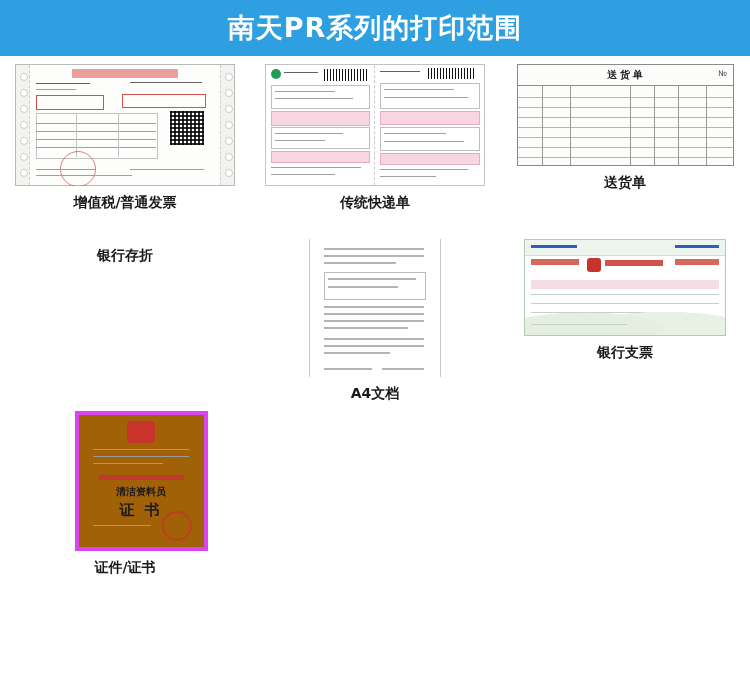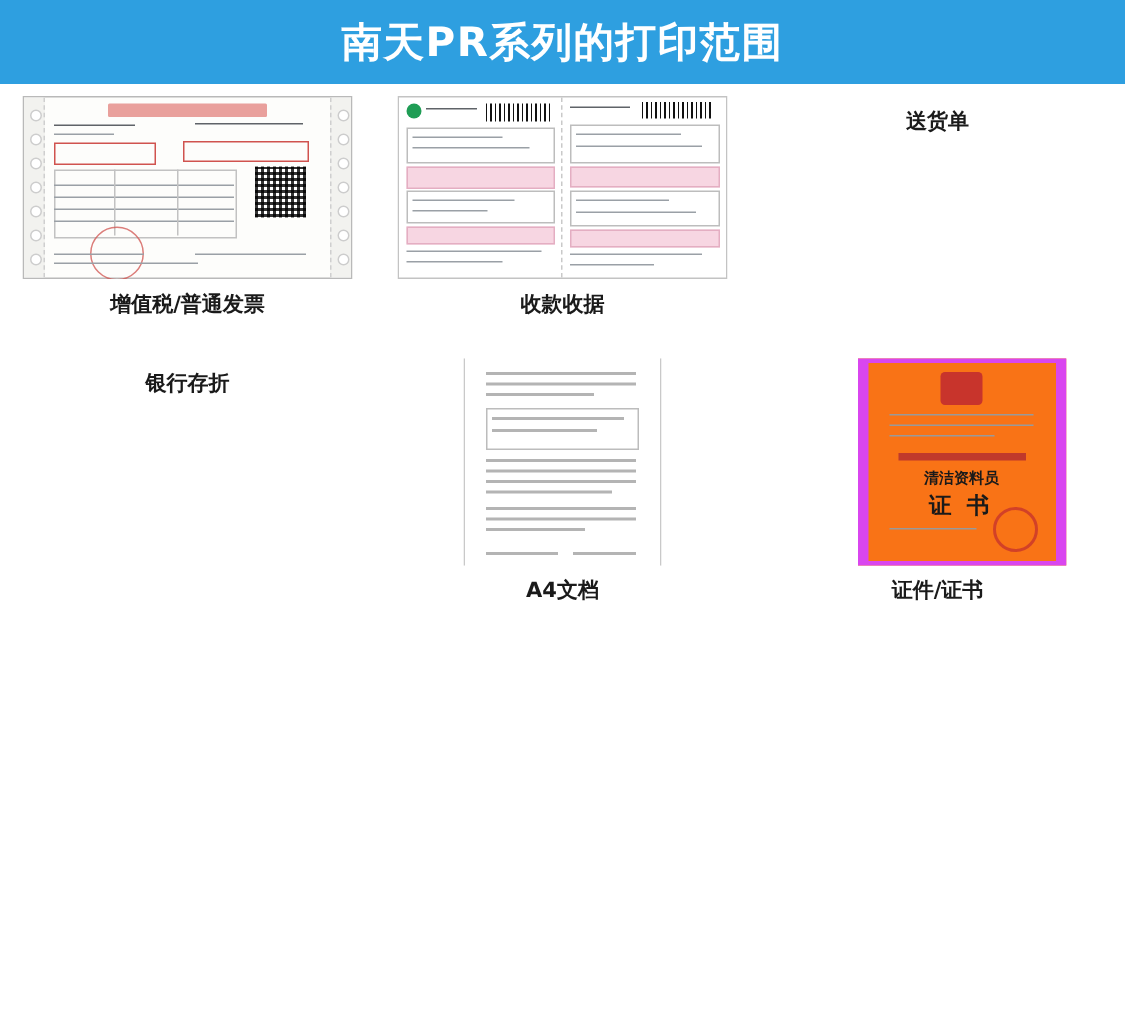--- a/index.html
+++ b/index.html
@@ -113,21 +113,21 @@
   
   .chq{width:200px;height:95px;background:#ffffff;border:1px solid #b7c9b7;position:relative;overflow:hidden;}
   .chq .band{position:absolute;left:0;right:0;top:0;height:15px;background:#eef5ef;border-bottom:1px solid #cfe0cf;}
   .chq .redseal{position:absolute;background:#c8342c;}
   .chq .bluetxt{position:absolute;background:#2a62b5;height:3px;}
   .chq .watermark{position:absolute;left:0;right:0;bottom:0;height:34px;background:radial-gradient(ellipse at 30% 80%,#e5efe1 0 40%,transparent 41%),radial-gradient(ellipse at 70% 90%,#e8f1e4 0 45%,transparent 46%);}
   .chq .ln2{position:absolute;height:1px;background:#c3d3c3;}
   .chq .pinkrow{position:absolute;background:#f6dce4;}
 
   
-  .cert{width:125px;height:132px;background:#f97316;border:7px solid #d946ef;position:relative;margin-left:32px;}
+  .cert{width:125px;height:132px;background:#a16207;border:4px solid #d946ef;position:relative;margin-left:32px;}
   .cert .emblem{position:absolute;left:50%;transform:translateX(-50%);top:6px;width:28px;height:22px;background:#c8342c;border-radius:3px;}
   .cert .redline{position:absolute;left:16%;width:68%;height:5px;background:#c0392b;}
   .cert .bigtxt{position:absolute;left:50%;transform:translateX(-50%);font-weight:bold;color:#1a1a1a;}
   .cert .stamp{position:absolute;width:26px;height:26px;border:2px solid #c8342c;border-radius:50%;opacity:.8;}
   .cert .tl{position:absolute;height:1px;background:#9a9a9a;}
 </style>
 </head>
 <body>
 
 <div class="page">
@@ -212,24 +212,44 @@
             <div class="pinkbox" style="left:4px;top:46px;width:98px;height:12px;"></div>
             <div class="box" style="left:4px;top:62px;width:98px;height:22px;"></div>
             <div class="ln" style="left:8px;top:68px;width:62px;"></div>
             <div class="ln" style="left:8px;top:76px;width:80px;"></div>
             <div class="pinkbox" style="left:4px;top:88px;width:98px;height:10px;"></div>
             <div class="ln" style="left:4px;top:104px;width:88px;"></div>
             <div class="ln" style="left:4px;top:111px;width:56px;"></div>
           </div>
         </div>
       </div>
-      <div class="caption">收款收据</div>
-    </div>
-
-    <div class="cell">
+      <div class="caption">传统快递单</div>
+    </div>
+
+    <div class="cell">
+      <div class="thumb">
+        <div class="dlv">
+          <div class="hdr"></div>
+          <div class="title">送 货 单</div>
+          <div class="no">№</div>
+          <div class="hline" style="top:32px;"></div>
+          <div class="hline" style="top:42px;"></div>
+          <div class="hline" style="top:52px;"></div>
+          <div class="hline" style="top:62px;"></div>
+          <div class="hline" style="top:72px;"></div>
+          <div class="hline" style="top:82px;"></div>
+          <div class="hline" style="top:92px;"></div>
+          <div class="vline" style="left:24px;"></div>
+          <div class="vline" style="left:52px;"></div>
+          <div class="vline" style="left:112px;"></div>
+          <div class="vline" style="left:136px;"></div>
+          <div class="vline" style="left:160px;"></div>
+          <div class="vline" style="left:188px;"></div>
+        </div>
+      </div>
       <div class="caption">送货单</div>
     </div>
 
     <div class="cell">
       <div class="caption">银行存折</div>
     </div>
 
 
     <div class="cell">
       <div class="thumb">
@@ -250,20 +270,40 @@
           <div class="p" style="left:14px;top:130px;width:66px;"></div>
           <div class="p" style="left:14px;top:146px;width:48px;"></div>
           <div class="p" style="left:72px;top:146px;width:42px;"></div>
           <div class="p" style="left:14px;top:156px;width:48px;"></div>
           <div class="p" style="left:72px;top:156px;width:42px;"></div>
         </div>
       </div>
       <div class="caption">A4文档</div>
     </div>
 
+    <div class="cell">
+      <div class="thumb">
+        <div class="chq">
+          <div class="band"></div>
+          <div class="bluetxt" style="left:6px;top:5px;width:46px;"></div>
+          <div class="bluetxt" style="left:150px;top:5px;width:44px;"></div>
+          <div class="redseal" style="left:62px;top:18px;width:14px;height:14px;border-radius:3px;"></div>
+          <div class="redseal" style="left:80px;top:20px;width:58px;height:6px;opacity:.85;"></div>
+          <div class="redseal" style="left:6px;top:19px;width:48px;height:6px;opacity:.75;"></div>
+          <div class="redseal" style="left:150px;top:19px;width:44px;height:6px;opacity:.75;"></div>
+          <div class="pinkrow" style="left:6px;top:40px;width:188px;height:9px;"></div>
+          <div class="ln2" style="left:6px;top:54px;width:188px;"></div>
+          <div class="ln2" style="left:6px;top:63px;width:188px;"></div>
+          <div class="ln2" style="left:6px;top:72px;width:120px;"></div>
+          <div class="watermark"></div>
+          <div class="ln2" style="left:6px;top:84px;width:96px;"></div>
+        </div>
+      </div>
+      <div class="caption">银行支票</div>
+    </div>
 
     <div class="cell">
       <div class="thumb">
         <div class="cert">
           <div class="emblem"></div>
           <div class="tl" style="left:14px;top:34px;width:96px;"></div>
           <div class="tl" style="left:14px;top:41px;width:96px;"></div>
           <div class="tl" style="left:14px;top:48px;width:70px;"></div>
           <div class="redline" style="top:60px;"></div>
           <div class="bigtxt" style="top:70px;font-size:10px;">清洁资料员</div>

